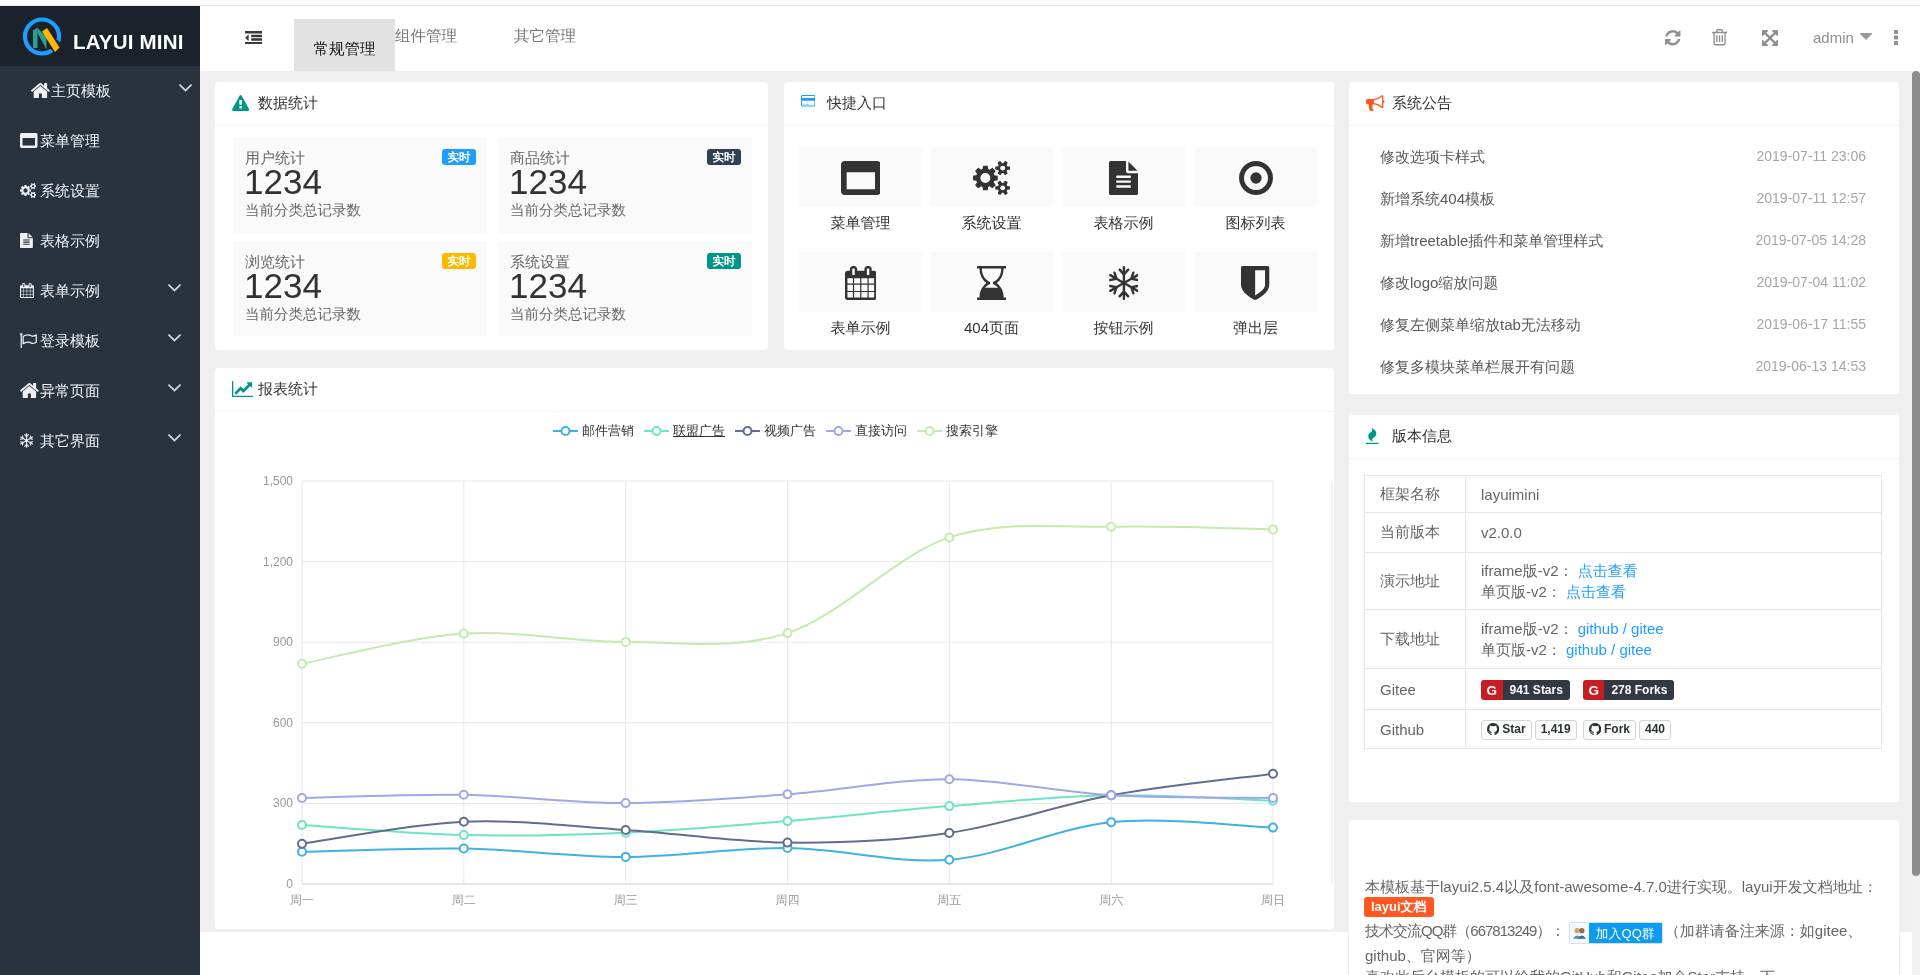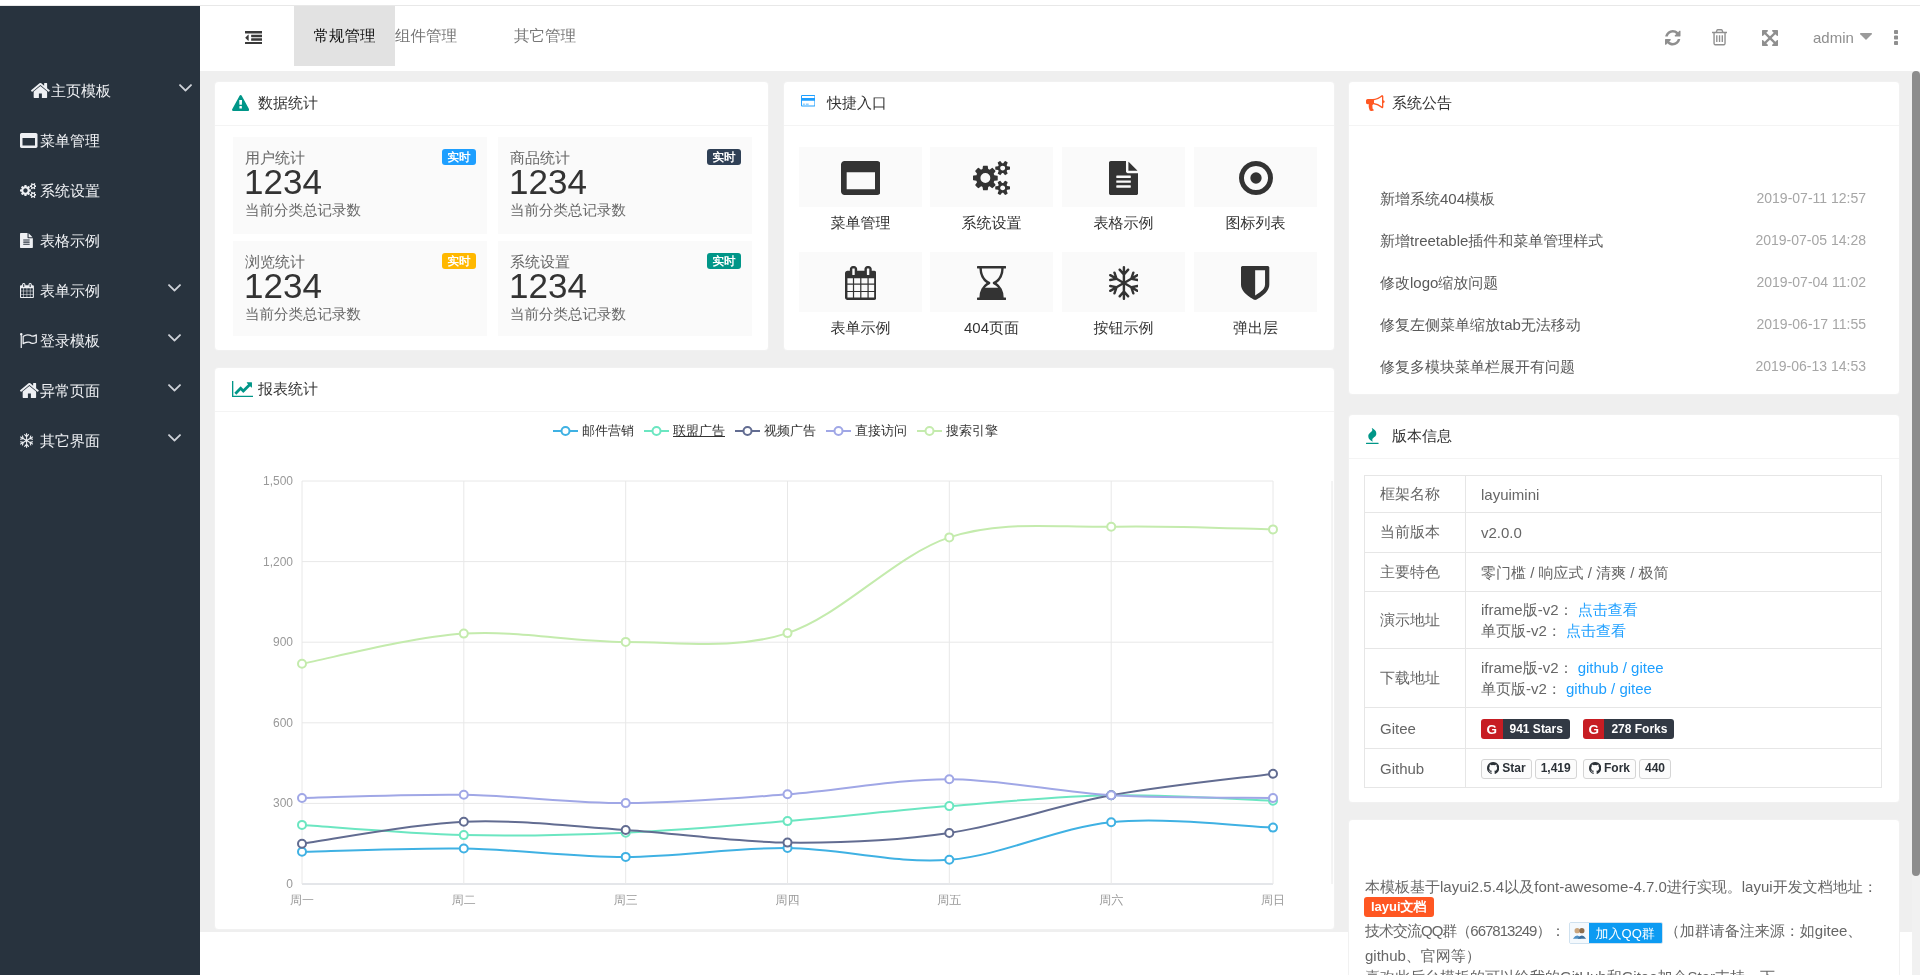--- a/index.html
+++ b/index.html
@@ -1,14 +1,24 @@
 <!DOCTYPE html>
 <html><head><meta charset="utf-8"><style>html,body{margin:0;padding:0;}*{box-sizing:content-box;}body{font-family:"Liberation Sans",sans-serif;width:1920px;height:975px;position:relative;background:#fff;overflow:hidden;}</style></head><body>
 <div style="position:absolute;left:0px;top:5px;width:1920px;height:1px;background:#e8e8e8;"></div>
 <div style="position:absolute;left:0px;top:6px;width:200px;height:969px;background:#28333E;">
+    <div style="position:absolute;left:0px;top:0px;width:200px;height:60px;background:#1b222b;">
+      <svg width="44" height="44" viewBox="0 0 44 44" style="position:absolute;left:20px;top:8px;">
+<circle cx="22" cy="22.5" r="17" fill="none" stroke="#1E9FFF" stroke-width="4.2"></circle>
+<line x1="33" y1="29.5" x2="43" y2="39.5" stroke="#1b222b" stroke-width="11"></line>
+<path d="M13,16.5 L17.5,13.5 L17.5,34 L13,34 Z" fill="#2f9e91"></path>
+<path d="M17.5,13.5 L26.5,24 L26.5,35.5 L17.5,19 Z" fill="#2f9e91"></path>
+<path d="M22,17.5 L27,14 L39.5,33.5 L35,38 Z" fill="#FFB800"></path>
+</svg>
+      <span style="position:absolute;left:73px;top:24px;font-size:20.5px;font-weight:bold;color:#fdfdfd;letter-spacing:0.2px;">LAYUI MINI</span>
+    </div>
     <div style="position:absolute;left:0;top:60px;width:200px;height:50px;line-height:50px;margin-left:11px;">
       <span style="position:absolute;left:20px;top:17px;">
         <svg style="display:block;" width="18.8" height="15.0" viewBox="26 -1283 1612 1283">
           <path transform="scale(1,-1)" d="M1408 544V64Q1408 38 1389.0 19.0Q1370 0 1344 0H960V384H704V0H320Q294 0 275.0 19.0Q256 38 256 64V544Q256 545 256.5 547.0Q257 549 257 550L832 1024L1407 550Q1408 548 1408 544ZM1631 613 1569 539Q1561 530 1548 528H1545Q1532 528 1524 535L832 1112L140 535Q128 527 116 528Q103 530 95 539L33 613Q25 623 26.0 636.5Q27 650 37 658L756 1257Q788 1283 832.0 1283.0Q876 1283 908 1257L1152 1053V1248Q1152 1262 1161.0 1271.0Q1170 1280 1184 1280H1376Q1390 1280 1399.0 1271.0Q1408 1262 1408 1248V840L1627 658Q1637 650 1638.0 636.5Q1639 623 1631 613Z" fill="#eef0f3"></path>
         </svg>
       </span>
       <span style="position:absolute;left:40px;font-size:15px;color:#f0f2f5;">主页模板</span>
       <span style="position:absolute;left:168px;top:18px;">
         <svg style="display:block;" width="13.0" height="7.6" viewBox="77 -883 998 582">
           <path transform="scale(1,-1)" d="M1065 777 599 311Q589 301 576.0 301.0Q563 301 553 311L87 777Q77 787 77.0 800.0Q77 813 87 823L137 873Q147 883 160.0 883.0Q173 883 183 873L576 480L969 873Q979 883 992.0 883.0Q1005 883 1015 873L1065 823Q1075 813 1075.0 800.0Q1075 787 1065 777Z" fill="#cfd3d9"></path>
@@ -91,21 +101,21 @@
         </svg>
       </span>
     </div>
   </div>
 <div style="position:absolute;left:200px;top:6px;width:1720px;height:65px;background:#fff;">
     <span style="position:absolute;left:45px;top:24.5px;">
       <svg style="display:block;" width="17.2" height="13.5" viewBox="0 -1408 1792 1408">
         <path transform="scale(1,-1)" d="M384 992V416Q384 403 374.5 393.5Q365 384 352 384Q338 384 329 393L41 681Q32 690 32.0 704.0Q32 718 41 727L329 1015Q338 1024 352 1024Q365 1024 374.5 1014.5Q384 1005 384 992ZM1792 224V32Q1792 19 1782.5 9.5Q1773 0 1760 0H32Q19 0 9.5 9.5Q0 19 0 32V224Q0 237 9.5 246.5Q19 256 32 256H1760Q1773 256 1782.5 246.5Q1792 237 1792 224ZM1792 608V416Q1792 403 1782.5 393.5Q1773 384 1760 384H672Q659 384 649.5 393.5Q640 403 640 416V608Q640 621 649.5 630.5Q659 640 672 640H1760Q1773 640 1782.5 630.5Q1792 621 1792 608ZM1792 992V800Q1792 787 1782.5 777.5Q1773 768 1760 768H672Q659 768 649.5 777.5Q640 787 640 800V992Q640 1005 649.5 1014.5Q659 1024 672 1024H1760Q1773 1024 1782.5 1014.5Q1792 1005 1792 992ZM1792 1376V1184Q1792 1171 1782.5 1161.5Q1773 1152 1760 1152H32Q19 1152 9.5 1161.5Q0 1171 0 1184V1376Q0 1389 9.5 1398.5Q19 1408 32 1408H1760Q1773 1408 1782.5 1398.5Q1792 1389 1792 1376Z" fill="#3a3a3a"></path>
       </svg>
     </span>
-    <div style="position:absolute;left:94px;top:0px;width:101px;height:60px;background:#e2e2e2;text-align:center;line-height:60px;font-size:15.5px;color:#151515;">常规管理</div>
+    <div style="position:absolute;left:94px;top:13px;width:101px;height:60px;background:#e2e2e2;text-align:center;line-height:60px;font-size:15.5px;color:#151515;">常规管理</div>
     <div style="position:absolute;left:195px;top:0px;width:100px;height:60px;text-align:left;line-height:60px;font-size:15.5px;color:#777;">组件管理</div>
     <div style="position:absolute;left:295px;top:0px;width:100px;height:60px;text-align:center;line-height:60px;font-size:15.5px;color:#777;">其它管理</div>
     <div style="position:absolute;left:1465px;top:24px;width:18px;height:16px;">
       <svg style="display:block;" width="15.5" height="15.5" viewBox="0 -1408 1536 1536">
         <path transform="scale(1,-1)" d="M1511 480Q1511 475 1510 473Q1446 205 1242.0 38.5Q1038 -128 764 -128Q618 -128 481.5 -73.0Q345 -18 238 84L109 -45Q90 -64 64.0 -64.0Q38 -64 19.0 -45.0Q0 -26 0 0V448Q0 474 19.0 493.0Q38 512 64 512H512Q538 512 557.0 493.0Q576 474 576.0 448.0Q576 422 557 403L420 266Q491 200 581.0 164.0Q671 128 768 128Q902 128 1018.0 193.0Q1134 258 1204 372Q1215 389 1257 489Q1265 512 1287 512H1479Q1492 512 1501.5 502.5Q1511 493 1511 480ZM1536 1280V832Q1536 806 1517.0 787.0Q1498 768 1472 768H1024Q998 768 979.0 787.0Q960 806 960.0 832.0Q960 858 979 877L1117 1015Q969 1152 768 1152Q634 1152 518.0 1087.0Q402 1022 332 908Q321 891 279 791Q271 768 249 768H50Q37 768 27.5 777.5Q18 787 18 800V807Q83 1075 288.0 1241.5Q493 1408 768 1408Q914 1408 1052.0 1352.5Q1190 1297 1297 1196L1427 1325Q1446 1344 1472.0 1344.0Q1498 1344 1517.0 1325.0Q1536 1306 1536 1280Z" fill="#8f8f8f"></path>
       </svg>
     </div>
     <div style="position:absolute;left:1512px;top:23px;width:18px;height:17px;">
       <svg style="display:block;" width="15.1" height="16.5" viewBox="0 -1408 1408 1536">
         <path transform="scale(1,-1)" d="M512 800V224Q512 210 503.0 201.0Q494 192 480 192H416Q402 192 393.0 201.0Q384 210 384 224V800Q384 814 393.0 823.0Q402 832 416 832H480Q494 832 503.0 823.0Q512 814 512 800ZM768 800V224Q768 210 759.0 201.0Q750 192 736 192H672Q658 192 649.0 201.0Q640 210 640 224V800Q640 814 649.0 823.0Q658 832 672 832H736Q750 832 759.0 823.0Q768 814 768 800ZM1024 800V224Q1024 210 1015.0 201.0Q1006 192 992 192H928Q914 192 905.0 201.0Q896 210 896 224V800Q896 814 905.0 823.0Q914 832 928 832H992Q1006 832 1015.0 823.0Q1024 814 1024 800ZM1152 76V1024H256V76Q256 54 263.0 35.5Q270 17 277.5 8.5Q285 0 288 0H1120Q1123 0 1130.5 8.5Q1138 17 1145.0 35.5Q1152 54 1152 76ZM480 1152H928L880 1269Q873 1278 863 1280H546Q536 1278 529 1269ZM1408 1120V1056Q1408 1042 1399.0 1033.0Q1390 1024 1376 1024H1280V76Q1280 -7 1233.0 -67.5Q1186 -128 1120 -128H288Q222 -128 175.0 -69.5Q128 -11 128 72V1024H32Q18 1024 9.0 1033.0Q0 1042 0 1056V1120Q0 1134 9.0 1143.0Q18 1152 32 1152H341L411 1319Q426 1356 465.0 1382.0Q504 1408 544 1408H864Q904 1408 943.0 1382.0Q982 1356 997 1319L1067 1152H1376Q1390 1152 1399.0 1143.0Q1408 1134 1408 1120Z" fill="#8f8f8f"></path>
@@ -208,20 +218,24 @@
     <div style="position:absolute;left:410px;top:237px;width:123px;text-align:center;font-size:15px;color:#333;">弹出层</div>
   </div>
 <div style="position:absolute;left:1348px;top:81px;width:552px;height:314px;background:#fff;border:1px solid #f1f1f1;border-radius:4px;box-sizing:border-box;">
     <div style="position:absolute;left:0;top:0;width:100%;height:43px;border-bottom:1px solid #f4f4f4;">
       <span style="position:absolute;left:17px;top:13px;width:20px;text-align:center;">
         <svg style="display:block;" width="18.7" height="16.0" viewBox="0 -1408 1792 1537">
           <path transform="scale(1,-1)" d="M1664 896Q1717 896 1754.5 858.5Q1792 821 1792.0 768.0Q1792 715 1754.5 677.5Q1717 640 1664 640V256Q1664 204 1626.0 166.0Q1588 128 1536 128Q1119 475 724 508Q666 489 633.0 442.0Q600 395 602.0 341.5Q604 288 642 249Q622 216 619.0 183.5Q616 151 625.0 125.5Q634 100 658.5 70.5Q683 41 706.5 20.5Q730 0 768 -30Q739 -88 656.5 -113.0Q574 -138 488.0 -124.5Q402 -111 356 -69Q349 -46 326.5 18.5Q304 83 294.5 113.0Q285 143 271.5 202.0Q258 261 256.5 303.0Q255 345 260.0 401.5Q265 458 282 512H160Q94 512 47.0 559.0Q0 606 0 672V864Q0 930 47.0 977.0Q94 1024 160 1024H640Q1075 1024 1536 1408Q1588 1408 1626.0 1370.0Q1664 1332 1664 1280ZM1536 292V1246Q1142 944 768 903V633Q1145 591 1536 292Z" fill="#FF5722"></path>
         </svg>
       </span>
       <span style="position:absolute;left:43px;top:12px;font-size:15px;color:#333;">系统公告</span>
+    </div>
+    <div style="position:absolute;left:31px;top:66px;width:486px;height:21px;">
+      <span style="float:left;font-size:15px;color:#595959;">修改选项卡样式</span>
+      <span style="float:right;font-size:14px;color:#a6a6a6;">2019-07-11 23:06</span>
     </div>
     <div style="position:absolute;left:31px;top:108px;width:486px;height:21px;">
       <span style="float:left;font-size:15px;color:#595959;">新增系统404模板</span>
       <span style="float:right;font-size:14px;color:#a6a6a6;">2019-07-11 12:57</span>
     </div>
     <div style="position:absolute;left:31px;top:150px;width:486px;height:21px;">
       <span style="float:left;font-size:15px;color:#595959;">新增treetable插件和菜单管理样式</span>
       <span style="float:right;font-size:14px;color:#a6a6a6;">2019-07-05 14:28</span>
     </div>
     <div style="position:absolute;left:31px;top:192px;width:486px;height:21px;">
@@ -344,24 +358,20 @@
     <table style="position:absolute;left:15px;top:60px;width:517px;border-collapse:collapse;font-size:15px;color:#666;">
       <tbody>
         <tr style="height:37px;">
           <td style="border:1px solid #e6e6e6;width:84px;padding-left:15px;">框架名称</td>
           <td style="border:1px solid #e6e6e6;padding-left:15px;line-height:21px;"><span style="color:#666;">layuimini</span></td>
         </tr>
         <tr style="height:40px;">
           <td style="border:1px solid #e6e6e6;width:84px;padding-left:15px;">当前版本</td>
           <td style="border:1px solid #e6e6e6;padding-left:15px;line-height:21px;"><span style="color:#666;">v2.0.0</span></td>
         </tr>
-        <tr style="height:39px;">
-          <td style="border:1px solid #e6e6e6;width:84px;padding-left:15px;">主要特色</td>
-          <td style="border:1px solid #e6e6e6;padding-left:15px;line-height:21px;"><span style="color:#666;">零门槛 / 响应式 / 清爽 / 极简</span></td>
-        </tr>
         <tr style="height:57px;">
           <td style="border:1px solid #e6e6e6;width:84px;padding-left:15px;">演示地址</td>
           <td style="border:1px solid #e6e6e6;padding-left:15px;line-height:21px;"><span style="color:#666;">iframe版-v2： <span style="color:#1E9FFF;">点击查看</span><br>单页版-v2： <span style="color:#1E9FFF;">点击查看</span></span></td>
         </tr>
         <tr style="height:59px;">
           <td style="border:1px solid #e6e6e6;width:84px;padding-left:15px;">下载地址</td>
           <td style="border:1px solid #e6e6e6;padding-left:15px;line-height:21px;"><span style="color:#666;">iframe版-v2： <span style="color:#1E9FFF;">github</span> <span style="color:#1E9FFF">/</span> <span style="color:#1E9FFF;">gitee</span><br>单页版-v2： <span style="color:#1E9FFF;">github</span> <span style="color:#1E9FFF">/</span> <span style="color:#1E9FFF;">gitee</span></span></td>
         </tr>
         <tr style="height:41px;">
           <td style="border:1px solid #e6e6e6;width:84px;padding-left:15px;">Gitee</td>

